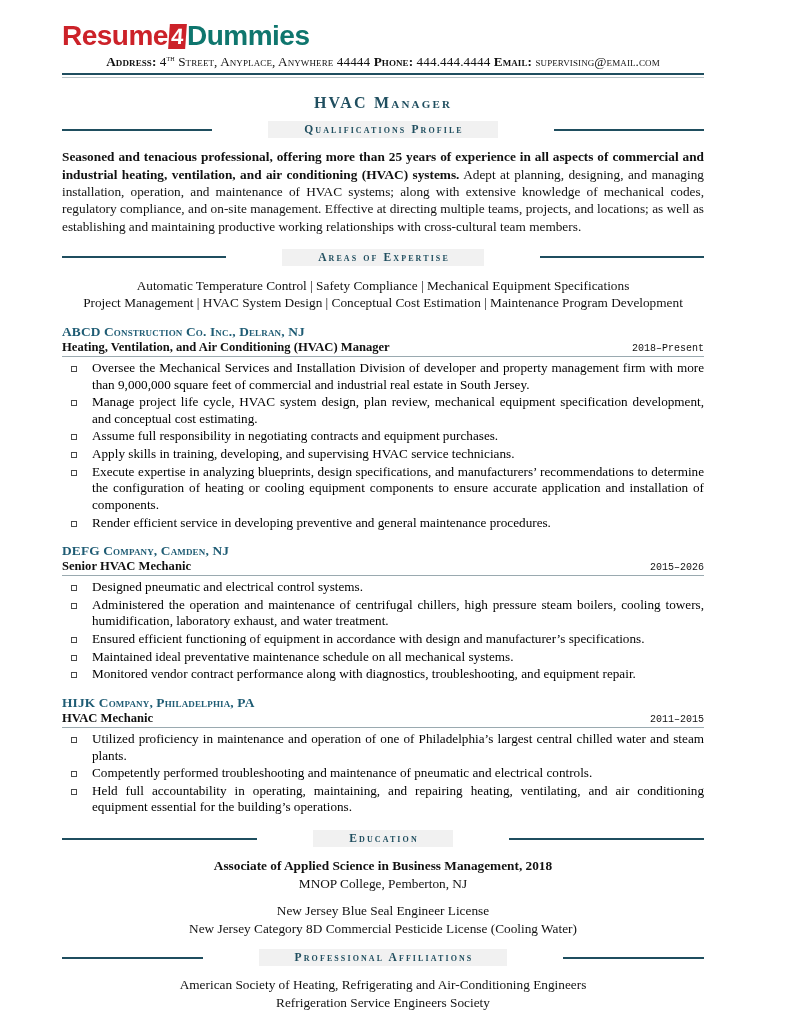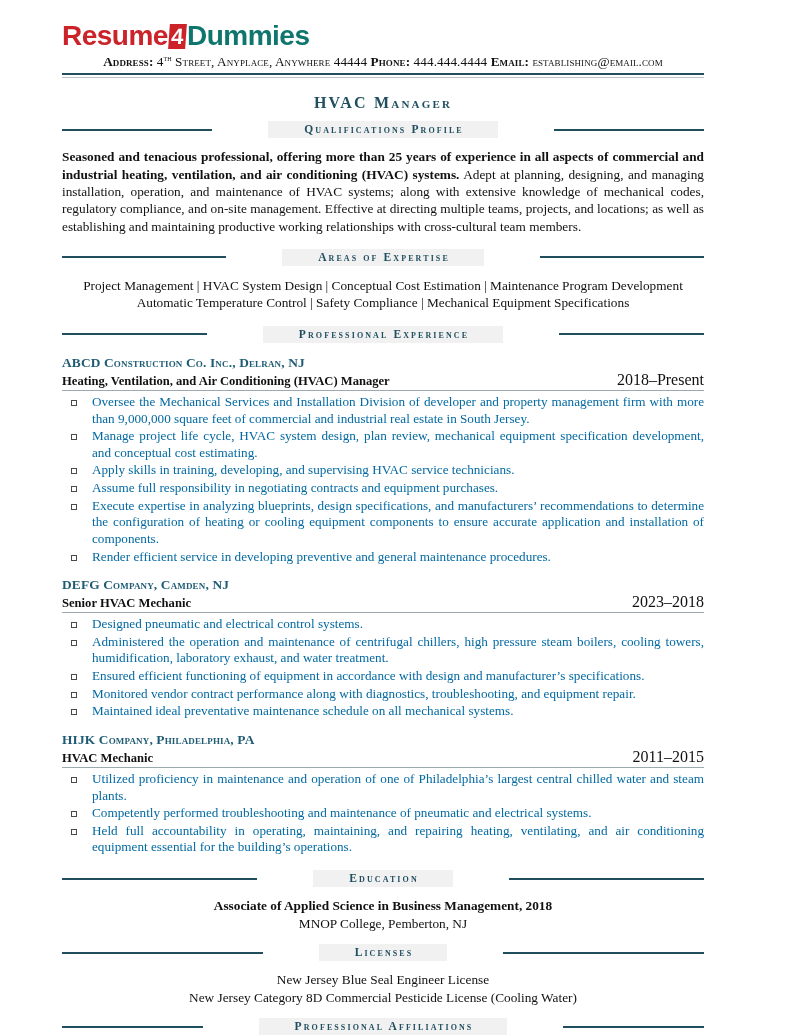--- a/index.html
+++ b/index.html
@@ -160,39 +160,39 @@
     padding-bottom: 1px;
     margin-top: 1px;
   }
   .job-title {
     font-family: Liberation Serif, serif;
     font-weight: bold;
     font-size: 12.6px;
     color: #111111;
   }
   .job-dates {
-    font-family: Liberation Serif, serif;
-    font-size: 16px;
+    font-family: Liberation Mono, monospace;
+    font-size: 10px;
     color: #111111;
     text-align: center;
   }
 
   ul.bullets {
     list-style: none;
     margin: 3px 0 0 0;
     padding: 0;
   }
   ul.bullets li {
     position: relative;
     padding-left: 30px;
     font-size: 13.2px;
     line-height: 1.26;
     text-align: justify;
     margin-bottom: 1px;
-    color: #0369a1;
+    color: #000000;
   }
   ul.bullets li::before {
     content: "";
     position: absolute;
     left: 9px;
     top: 6px;
     width: 4px;
     height: 4px;
     border: 1px solid #4a4a4a;
     background: transparent;
@@ -224,110 +224,100 @@
         <span class="logo-dummies">Dummies</span>
     </div>
 
     <div class="contact-line">
       <span class="sc">Address:</span>
       <span>4</span><sup class="ord">th</sup>
       <span class="sc-plain">Street, Anyplace, Anywhere 44444</span>
       <span class="sc">Phone:</span>
       <span>444.444.4444</span>
       <span class="sc">Email:</span>
-      <span class="sc-plain">establishing@email.com</span>
+      <span class="sc-plain">supervising@email.com</span>
     </div>
 
     <div class="rule-head"></div>
   </div>
 
   <div class="doc-title">HVAC Manager</div>
 
   <div class="section-head">
     <span class="bar"></span>
     <span class="label">Qualifications Profile</span>
     <span class="bar"></span>
   </div>
   <p class="profile"><b>Seasoned and tenacious professional, offering more than 25 years of experience in all aspects of commercial and industrial heating, ventilation, and air conditioning (HVAC) systems.</b><span> Adept at planning, designing, and managing installation, operation, and maintenance of HVAC systems; along with extensive knowledge of mechanical codes, regulatory compliance, and on-site management. Effective  at directing multiple teams, projects, and locations; as well as establishing and maintaining productive working relationships with cross-cultural team members.</span></p>
 
   <div class="section-head sect-gap">
     <span class="bar"></span>
     <span class="label">Areas of Expertise</span>
     <span class="bar"></span>
   </div>
   <div class="expertise">
+    <div>Automatic Temperature Control | Safety Compliance | Mechanical Equipment Specifications</div>
     <div>Project Management | HVAC System Design | Conceptual Cost Estimation | Maintenance Program Development</div>
-    <div>Automatic Temperature Control | Safety Compliance | Mechanical Equipment Specifications</div>
-  </div>
-
-  <div class="section-head sect-gap">
-    <span class="bar"></span>
-    <span class="label">Professional Experience</span>
-    <span class="bar"></span>
-  </div>
+  </div>
+
 
   <div class="job">
     <div class="job-company">ABCD Construction Co. Inc., Delran, NJ</div>
     <div class="job-row">
       <span class="job-title">Heating, Ventilation, and Air Conditioning (HVAC) Manager</span>
       <span class="job-dates">2018–Present</span>
     </div>
     <ul class="bullets">
       <li>Oversee the Mechanical Services and Installation Division of developer and property management firm with more than 9,000,000 square feet of commercial and industrial real estate in South Jersey.</li>
       <li>Manage project life cycle, HVAC system design, plan review, mechanical equipment specification development, and conceptual cost estimating.</li>
+      <li class="nojustify">Assume full responsibility in negotiating contracts and equipment purchases.</li>
       <li class="nojustify">Apply skills in training, developing, and supervising HVAC service technicians.</li>
-      <li class="nojustify">Assume full responsibility in negotiating contracts and equipment purchases.</li>
       <li>Execute expertise in analyzing blueprints, design specifications, and manufacturers’ recommendations to determine the configuration of heating or cooling equipment components to ensure accurate application and installation of components.</li>
       <li class="nojustify">Render efficient service in developing preventive and general maintenance procedures.</li>
     </ul>
   </div>
 
   <div class="job">
     <div class="job-company">DEFG Company, Camden, NJ</div>
     <div class="job-row">
       <span class="job-title">Senior HVAC Mechanic</span>
-      <span class="job-dates">2023–2018</span>
+      <span class="job-dates">2015–2026</span>
     </div>
     <ul class="bullets">
       <li class="nojustify">Designed pneumatic and electrical control systems.</li>
       <li>Administered the operation and maintenance of centrifugal chillers, high pressure steam boilers, cooling towers, humidification, laboratory exhaust, and water treatment.</li>
       <li class="nojustify">Ensured efficient functioning of equipment in accordance with design and manufacturer’s specifications.</li>
+      <li class="nojustify">Maintained ideal preventative maintenance schedule on all mechanical systems.</li>
       <li class="nojustify">Monitored vendor contract performance along with diagnostics, troubleshooting, and equipment repair.</li>
-      <li class="nojustify">Maintained ideal preventative maintenance schedule on all mechanical systems.</li>
     </ul>
   </div>
 
   <div class="job">
     <div class="job-company">HIJK Company, Philadelphia, PA</div>
     <div class="job-row">
       <span class="job-title">HVAC Mechanic</span>
       <span class="job-dates">2011–2015</span>
     </div>
     <ul class="bullets">
       <li>Utilized proficiency in maintenance and operation of one of Philadelphia’s largest central chilled water and steam plants.</li>
-      <li class="nojustify">Competently performed troubleshooting and maintenance of pneumatic and electrical systems.</li>
+      <li class="nojustify">Competently performed troubleshooting and maintenance of pneumatic and electrical controls.</li>
       <li>Held full accountability in operating, maintaining, and repairing heating, ventilating, and air conditioning equipment essential for the building’s operations.</li>
     </ul>
   </div>
 
   <div class="section-head sect-gap">
     <span class="bar"></span>
     <span class="label">Education</span>
     <span class="bar"></span>
   </div>
   <div class="center-block">
     <div class="strong">Associate of Applied Science in Business Management, 2018</div>
     <div>MNOP College, Pemberton, NJ</div>
   </div>
 
-  <div class="section-head sect-gap-sm">
-    <span class="bar"></span>
-    <span class="label">Licenses</span>
-    <span class="bar"></span>
-  </div>
   <div class="center-block">
     <div>New Jersey Blue Seal Engineer License</div>
     <div>New Jersey Category 8D Commercial Pesticide License (Cooling Water)</div>
   </div>
 
   <div class="section-head sect-gap-sm">
     <span class="bar"></span>
     <span class="label">Professional Affiliations</span>
     <span class="bar"></span>
   </div>

